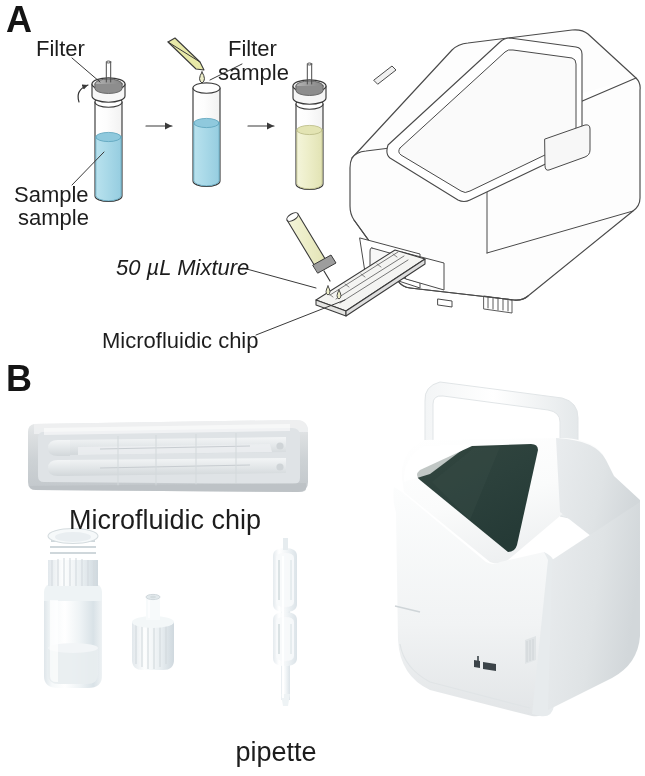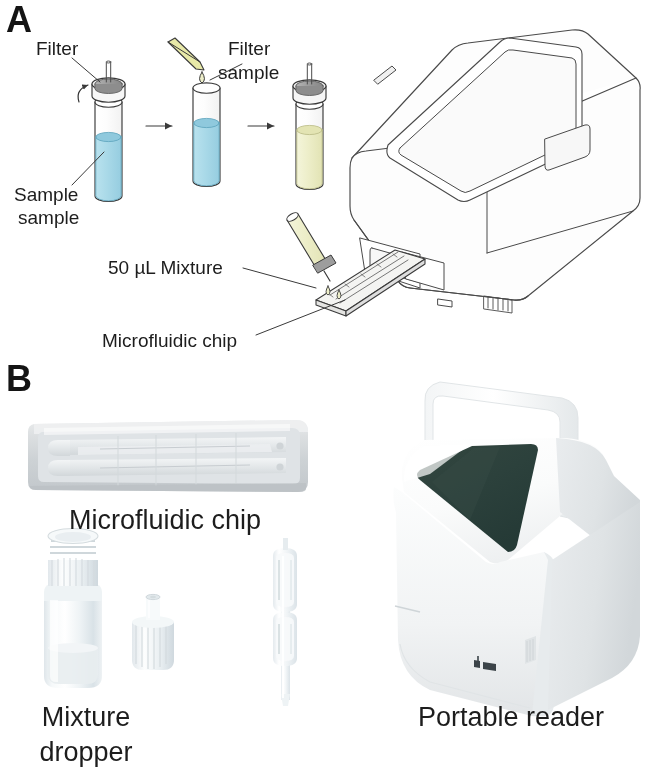--- a/index.html
+++ b/index.html
@@ -27,21 +27,21 @@
     color: #141414;
     letter-spacing: -0.5px;
   }
   .lbl {
     position: absolute;
     font-family: "Liberation Sans", sans-serif;
     color: #1d1d1d;
     white-space: pre;
   }
   .lbl-a {
-    font-size: 19px;
+    font-size: 22px;
     line-height: 22px;
   }
   .lbl-b {
     font-size: 27px;
     line-height: 31px;
     text-align: center;
   }
   .svg-layer {
     position: absolute;
     left: 0;
@@ -216,21 +216,21 @@
   </svg>
 
   <div class="lbl lbl-a" style="left:36px; top:38px;">Filter</div>
 
   <div class="lbl lbl-a" style="left:228px; top:38px;">Filter</div>
   <div class="lbl lbl-a" style="left:218px; top:62px;">sample</div>
 
   <div class="lbl lbl-a" style="left:14px; top:184px;">Sample</div>
   <div class="lbl lbl-a" style="left:18px; top:207px;">sample</div>
 
-  <div class="lbl lbl-a" style="left:108px; top:257px;">50 µL Mixture</div>
+  <div class="lbl lbl-a" style="left:116px; top:257px;font-style:italic;">50 µL Mixture</div>
 
   <div class="lbl lbl-a" style="left:102px; top:330px;">Microfluidic chip</div>
 
   <svg class="svg-layer" viewBox="0 0 645 776">
     <defs>
       <linearGradient id="chipBody" x1="0" y1="0" x2="0" y2="1">
         <stop offset="0%" stop-color="#e9ebec"></stop>
         <stop offset="22%" stop-color="#dcdfe1"></stop>
         <stop offset="55%" stop-color="#cdd2d5"></stop>
         <stop offset="100%" stop-color="#c2c7cb"></stop>
@@ -404,19 +404,17 @@
 
       <path d="M525,640 L536,636 L536,660 L525,664 Z" fill="#e0e4e6"></path>
       <path d="M527,641 L527,662 M530,640 L530,661 M533,639 L533,660" stroke="#cdd3d6" stroke-width="0.9" fill="none"></path>
 
       <path d="M404,482 Q402,458 424,446 L470,444 L430,474 Z" fill="#ffffff" opacity="0.7"></path>
     </g>
   </svg>
 
   <div class="lbl lbl-b" style="left:0px; top:505px; width:330px;">Microfluidic chip</div>
 
-  <div class="lbl lbl-b" style="left:0px; top:702px; width:172px;">Mixture</div>
-  <div class="lbl lbl-b" style="left:0px; top:737px; width:172px;">dropper</div>
-
-
-  <div class="lbl lbl-b" style="left:382px; top:702px; width:258px;">Portable reader</div>
+
+  <div class="lbl lbl-b" style="left:176px; top:737px; width:200px;">pipette</div>
+
 
 </div>
 
 </body></html>

